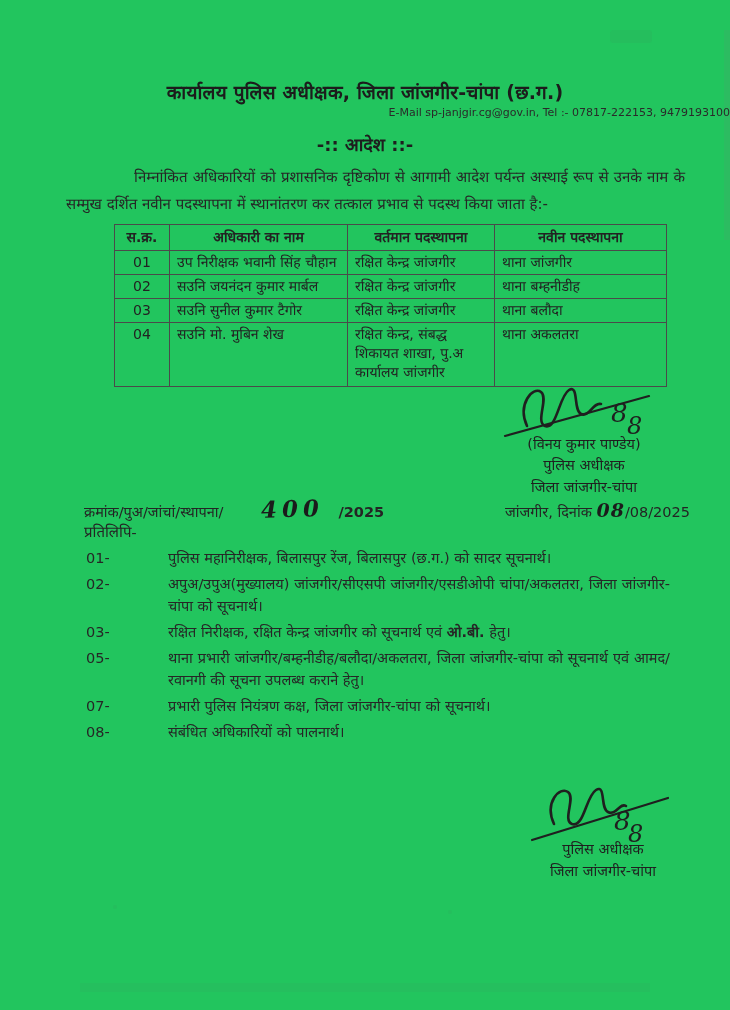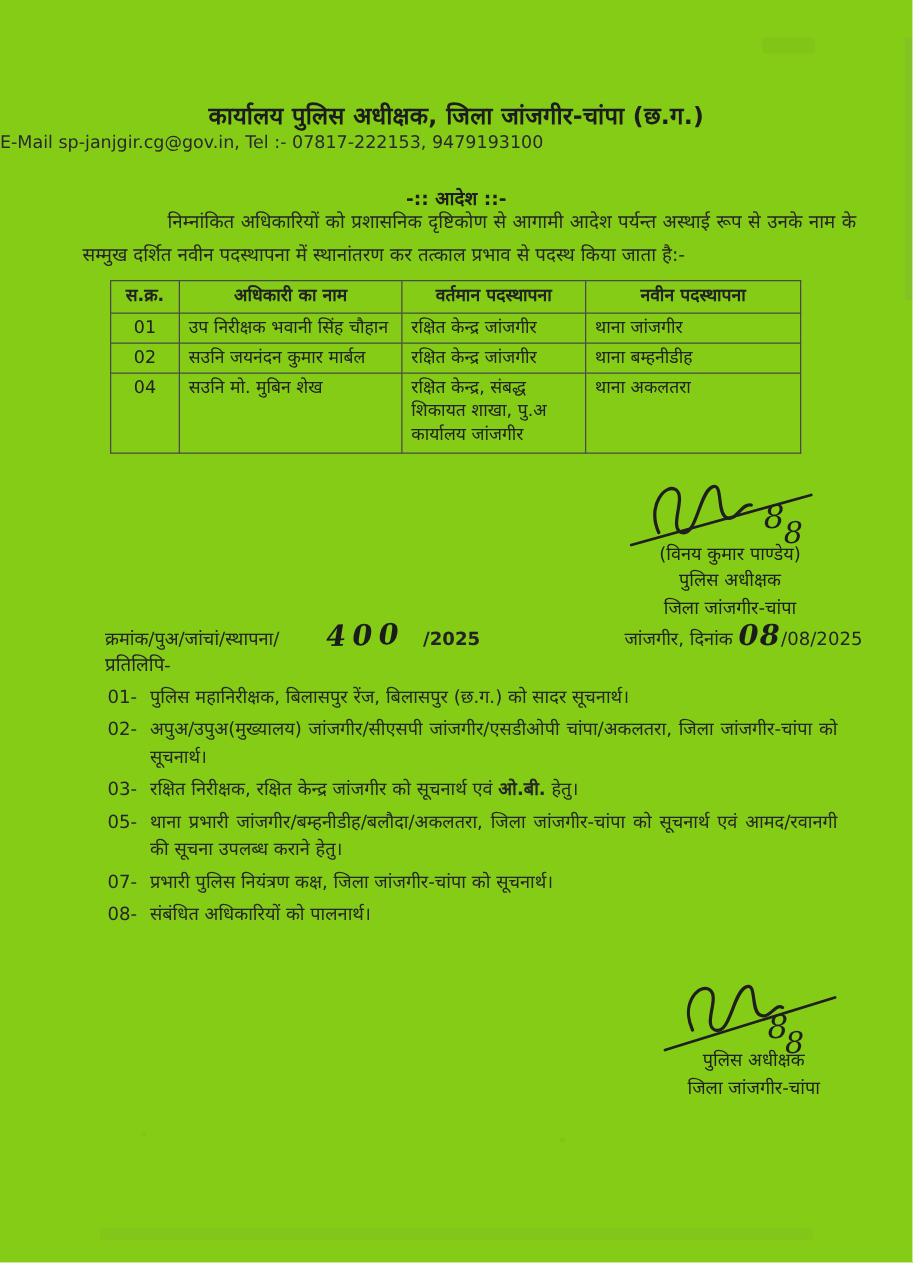--- a/index.html
+++ b/index.html
@@ -6,48 +6,48 @@
   html, body { background: #ffffff; }
   body {
     font-family: "DejaVu Sans", "Liberation Sans", sans-serif;
     color: #242424;
     width: 730px;
   }
   .page {
     position: relative;
     width: 730px;
     height: 1010px;
-    background: #84cc16;
+    background: #22c55e;
     overflow: hidden;
   }
   
   .smudge { position: absolute; background: rgba(90,90,90,0.06); border-radius: 3px; }
   .edge-strip { position: absolute; right: 0; top: 30px; width: 6px; height: 210px; background: rgba(120,120,120,0.12); }
   .bottom-band { position: absolute; left: 80px; bottom: 18px; width: 570px; height: 9px; background: rgba(100,100,100,0.05); }
 
   .doc-title {
     position: absolute; top: 79px; left: 0; width: 100%;
     text-align: center; font-size: 19px; font-weight: bold; color: #1c1c1c;
     letter-spacing: 0.2px;
   }
   .doc-contact {
     position: absolute; top: 106px; left: 0; width: 100%;
-    text-align: left; font-size: 14px; color: #2a2a2a;
+    text-align: right; font-size: 11px; color: #2a2a2a;
   }
   .order-heading {
-    position: absolute; top: 148px; left: 0; width: 100%;
-    text-align: center; font-size: 15px; font-weight: bold; color: #1e1e1e;
+    position: absolute; top: 132px; left: 0; width: 100%;
+    text-align: center; font-size: 18px; font-weight: bold; color: #1e1e1e;
   }
   .intro {
     position: absolute; top: 164px; left: 66px; width: 619px;
     font-size: 15px; line-height: 27px; text-align: justify;
     text-indent: 68px; color: #262626;
   }
   table.transfer {
-    position: absolute; top: 224px; left: 88px; width: 552px;
+    position: absolute; top: 224px; left: 114px; width: 552px;
     border-collapse: collapse; table-layout: fixed;
   }
   table.transfer th, table.transfer td {
     border: 1.4px solid #4a4a4a;
     font-size: 14px; line-height: 19px;
     padding: 2px 7px; vertical-align: top; color: #222;
   }
   table.transfer th { font-weight: bold; text-align: center; padding: 3px 2px; }
   col.c-sno { width: 55px; }
   col.c-name { width: 178px; }
@@ -68,29 +68,29 @@
     position: absolute; top: 495px; left: 84px; width: 606px;
     font-size: 14.5px; color: #242424; display: flex; align-items: baseline;
   }
   .hand {
     font-family: "DejaVu Serif", "Liberation Serif", serif;
     font-style: italic; font-weight: bold; color: #1b1b1b;
   }
   .ref-number { font-size: 23px; margin: 0 14px 0 38px; letter-spacing: 5px; transform: rotate(-2deg); }
   .ref-year { margin-right: auto; font-weight: bold; }
   .ref-place { white-space: nowrap; }
-  .date-hand { font-size: 23px; letter-spacing: 1px; }
+  .date-hand { font-size: 19px; letter-spacing: 1px; }
 
   .copy-label { position: absolute; top: 521px; left: 84px; font-size: 15px; color: #242424; font-family: Liberation Serif, serif; }
 
   .copies {
     position: absolute; top: 547px; left: 86px; width: 584px;
     font-size: 14.5px; color: #262626;
   }
-  .copy-item { display: flex; margin-bottom: 4px; line-height: 22px; }
+  .copy-item { display: flex; margin-bottom: 4px; line-height: 22px; gap: 48px; }
   .copy-num { width: 34px; flex: 0 0 34px; }
   .copy-text { flex: 1; text-align: justify; }
   .b { font-weight: bold; }
 
   .scribble path, .scribble line { stroke: #1f1f1f; fill: none; stroke-linecap: round; }
   .scribble text {
     font-family: "DejaVu Serif", "Liberation Serif", serif;
     font-style: italic; fill: #1f1f1f;
   }
 </style>
@@ -131,20 +131,26 @@
       <td>उप निरीक्षक भवानी सिंह चौहान</td>
       <td>रक्षित केन्द्र जांजगीर</td>
       <td>थाना जांजगीर</td>
     </tr>
     <tr class="r">
       <td class="sno">02</td>
       <td>सउनि जयनंदन कुमार मार्बल</td>
       <td>रक्षित केन्द्र जांजगीर</td>
       <td>थाना बम्हनीडीह</td>
     </tr>
+    <tr class="r">
+      <td class="sno">03</td>
+      <td>सउनि सुनील कुमार टैगोर</td>
+      <td>रक्षित केन्द्र जांजगीर</td>
+      <td>थाना बलौदा</td>
+    </tr>
     <tr class="r r4">
       <td class="sno">04</td>
       <td>सउनि मो. मुबिन शेख</td>
       <td>रक्षित केन्द्र, संबद्ध शिकायत शाखा, पु.अ कार्यालय जांजगीर</td>
       <td>थाना अकलतरा</td>
     </tr>
   </tbody>
     </table>
 
   <div class="sig-block sig-top">

